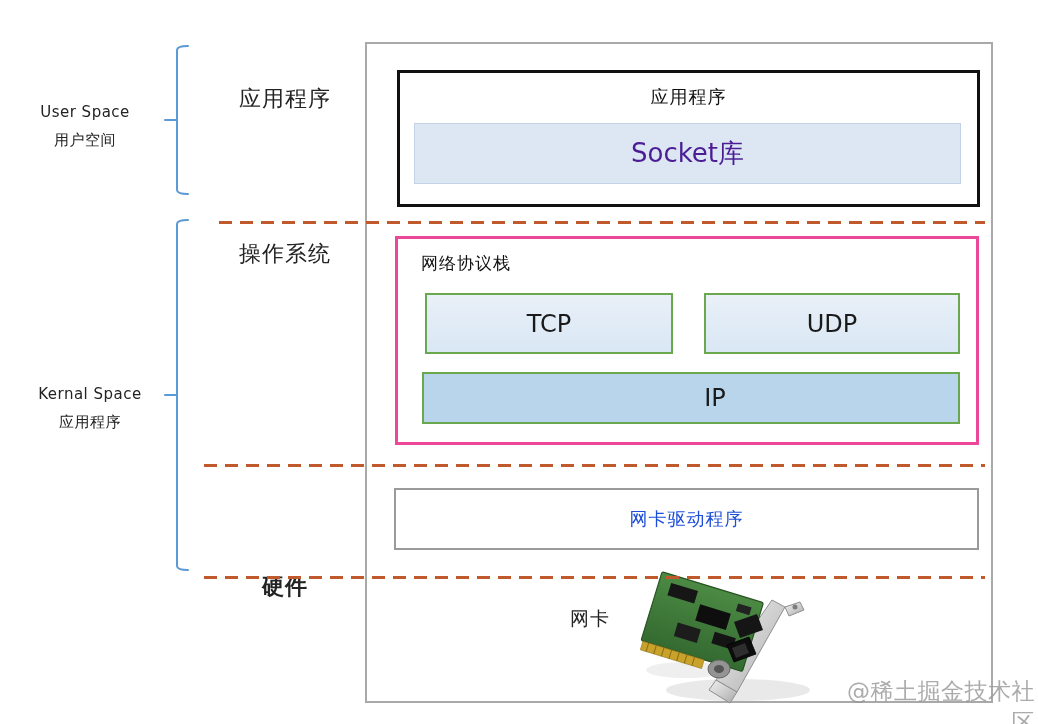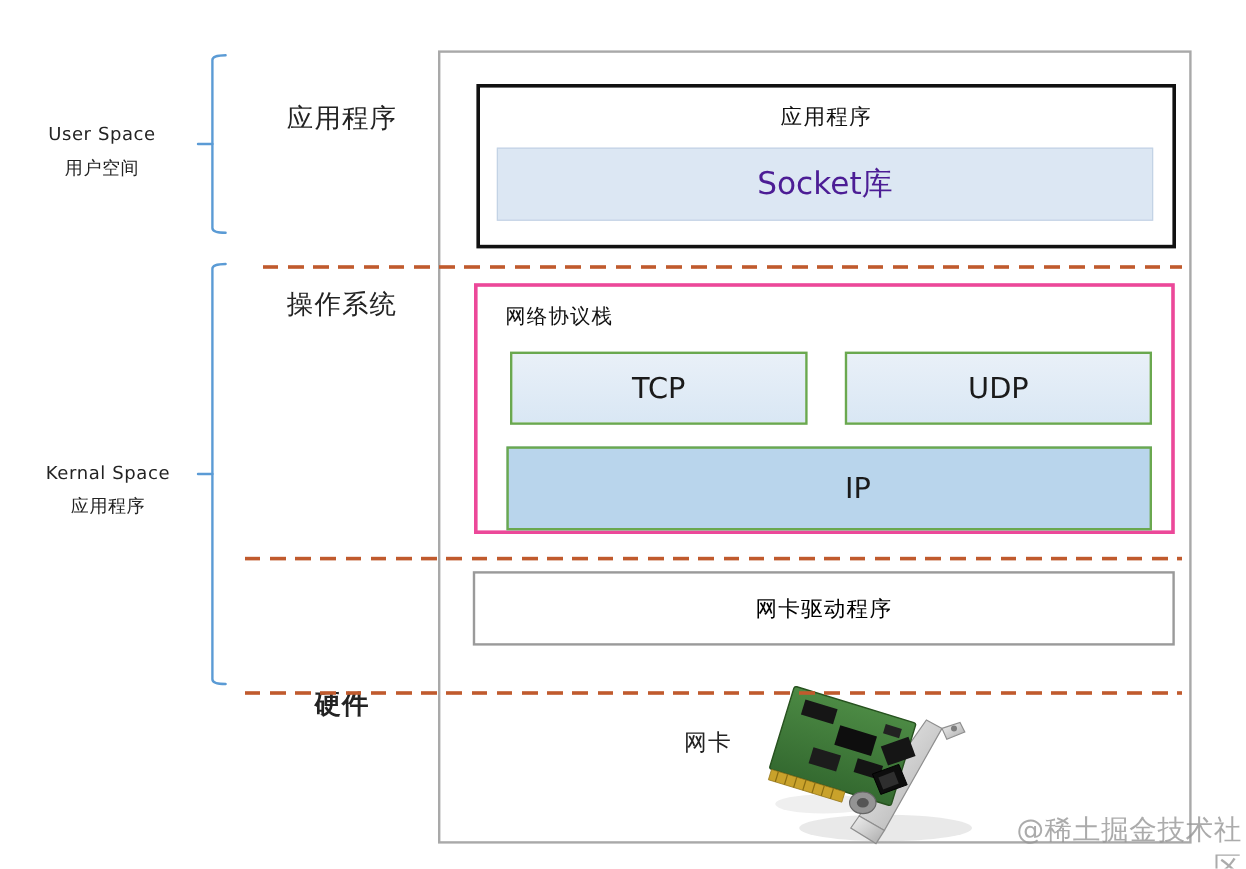--- a/index.html
+++ b/index.html
@@ -92,31 +92,31 @@
     position: absolute;
     border: 2px solid #6aa84f;
     box-sizing: border-box;
     display: flex; align-items: center; justify-content: center;
     font-size: 24px; color: #1a1a1a;
   }
   .proto-box.tcp { left: 27px;  top: 54px;  width: 248px; height: 61px;
                    background: linear-gradient(#e9f0f8, #d9e7f4); }
   .proto-box.udp { left: 306px; top: 54px;  width: 256px; height: 61px;
                    background: linear-gradient(#e9f0f8, #d9e7f4); }
-  .proto-box.ip  { left: 24px;  top: 133px; width: 538px; height: 70px;
+  .proto-box.ip  { left: 24px;  top: 133px; width: 538px; height: 52px;
                    background: #b9d5ec; padding-left: 48px; }
 
   
   .driver-box {
-    left: 394px; top: 476px; width: 585px; height: 62px;
+    left: 394px; top: 488px; width: 585px; height: 62px;
     border: 2px solid #9a9a9a;
     box-sizing: border-box;
     background: #fff;
     display: flex; align-items: center; justify-content: center;
-    font-size: 18px; color: #000000; letter-spacing: 1px;
+    font-size: 18px; color: #1d4ed8; letter-spacing: 1px;
     z-index: 2;
   }
 
   
   .nic-label {
     left: 552px; top: 606px; width: 76px;
     text-align: center; font-size: 19px; color: #232323;
     letter-spacing: 1px;
     z-index: 2;
   }

